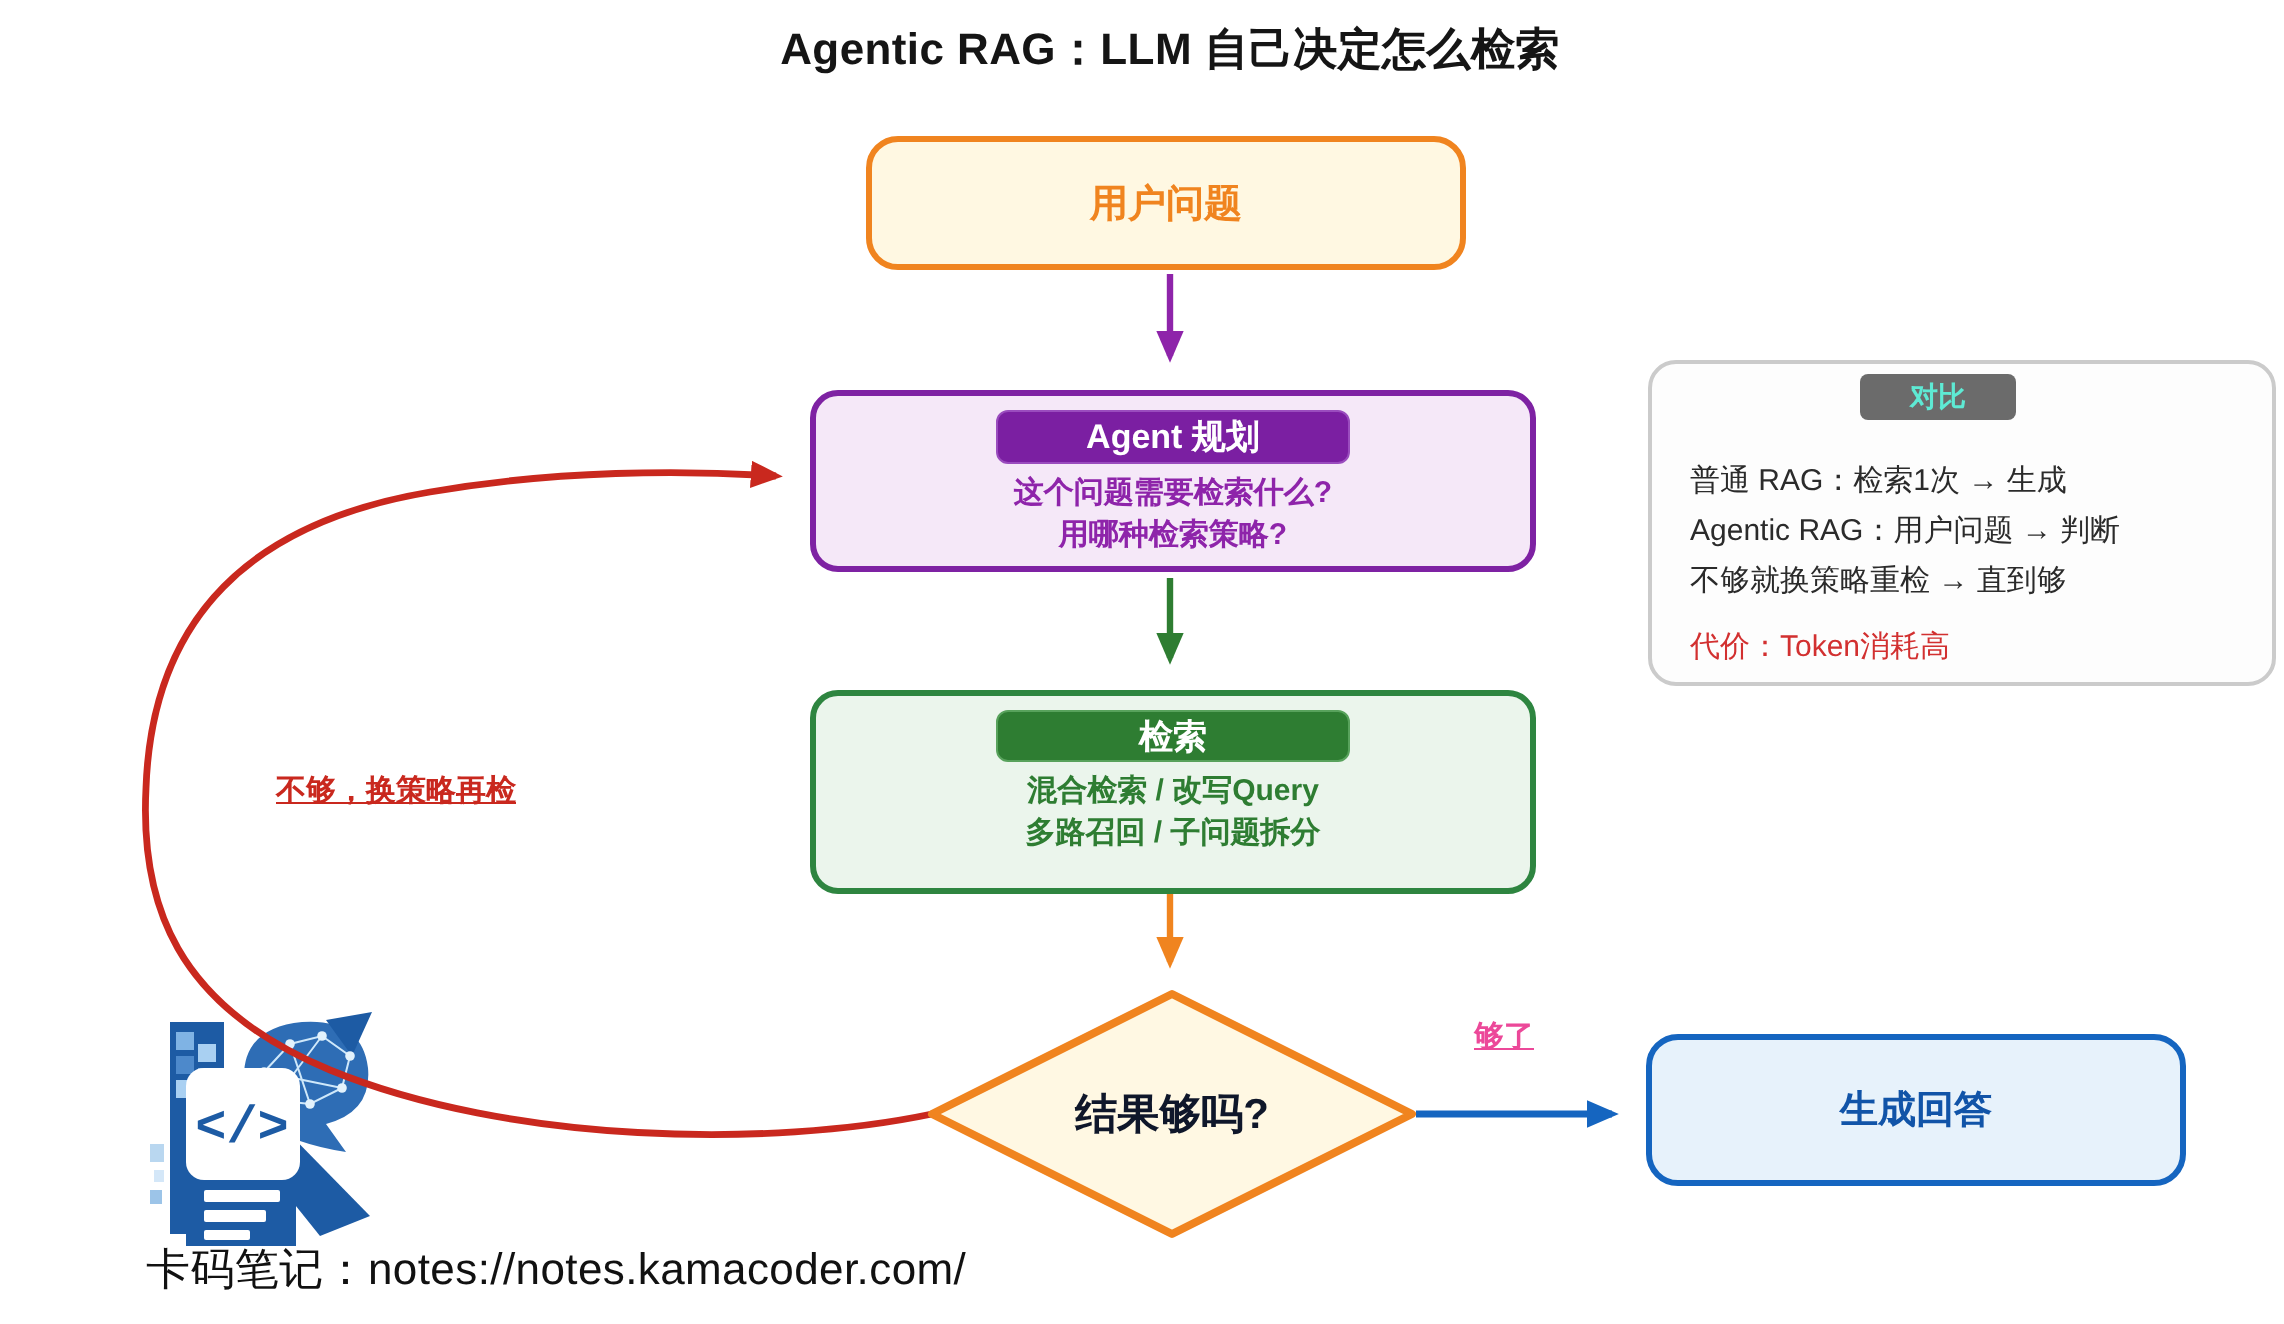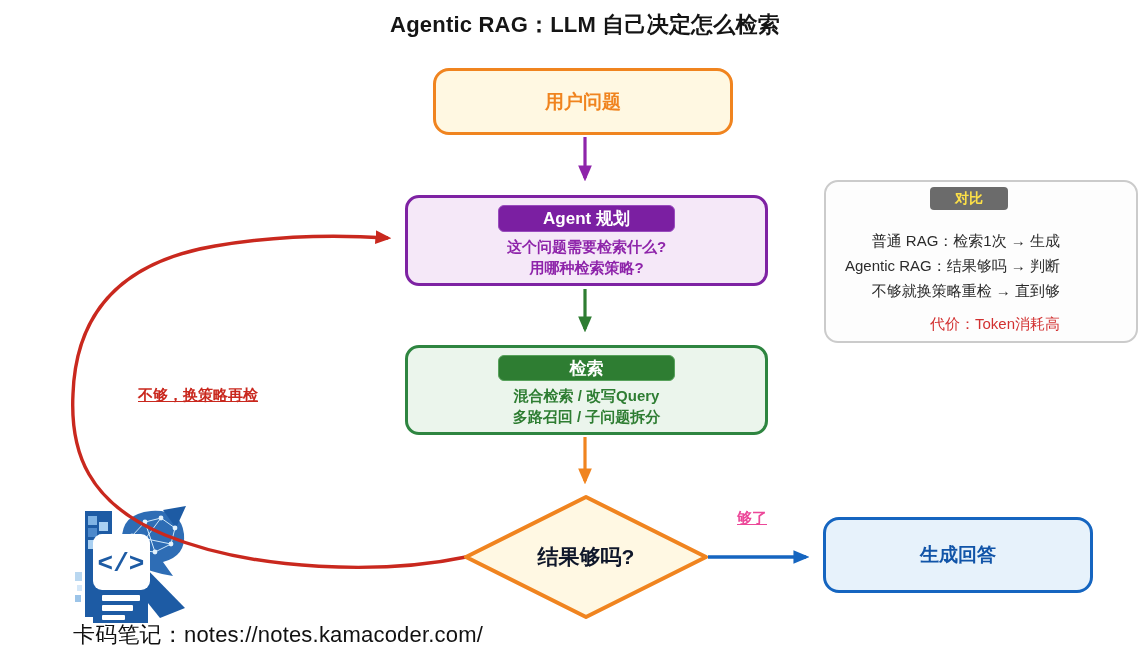--- a/index.html
+++ b/index.html
@@ -16,21 +16,21 @@
   #user-box{
     left:433px;top:68px;width:300px;height:67px;border:3px solid #F0841F;border-radius:16px;
     background:#FFF8E2;justify-content:center;
   }
   #user-box .lbl{font-size:19px;font-weight:bold;color:#F0841F;}
   #agent-box{
     left:405px;top:195px;width:363px;height:91px;border:3.5px solid #7E22A3;border-radius:14px;
     background:#F5E8F8;
   }
   #retrieval-box{
-    left:405px;top:345px;width:363px;height:90px;border:3.5px solid #2E8540;border-radius:14px;
+    left:405px;top:345px;width:363px;height:102px;border:3.5px solid #2E8540;border-radius:14px;
     background:#EBF5EC;
   }
   .badge{
     margin-top:7px;width:177px;height:27px;border-radius:6px;display:flex;align-items:center;justify-content:center;
     color:#ffffff;font-size:17px;font-weight:bold;box-sizing:border-box;
   }
   #agent-box .badge{background:#7B1FA2;border:1.5px solid #9A4CBE;}
   #retrieval-box .badge{background:#2E7D32;border:1.5px solid #58A25C;height:26px;}
   .body-lines{margin-top:4px;text-align:center;font-size:15px;font-weight:600;line-height:21px;}
   #agent-box .body-lines{color:#8E24AA;}
@@ -39,23 +39,23 @@
     left:823px;top:517px;width:270px;height:76px;border:3.5px solid #1565C0;border-radius:16px;
     background:#E7F2FB;justify-content:center;
   }
   #answer-box .lbl{font-size:19px;font-weight:bold;color:#1154A8;font-family:Liberation Serif, serif;}
   #compare-box{
     left:824px;top:180px;width:314px;height:163px;border:2px solid #CBCBCB;border-radius:14px;
     background:#FDFDFD;z-index:3;box-sizing:border-box;
   }
   #compare-badge{
     position:absolute;left:104px;top:5px;width:78px;height:23px;background:#6B6B6B;border-radius:4px;
-    color:#fde047;font-size:14px;font-weight:bold;display:flex;align-items:center;justify-content:center;
+    color:#5eead4;font-size:14px;font-weight:bold;display:flex;align-items:center;justify-content:center;
   }
-  #compare-body{position:absolute;left:19px;top:46px;font-size:15px;line-height:25px;color:#2B2B2B;text-align:right;}
+  #compare-body{position:absolute;left:19px;top:46px;font-size:15px;line-height:25px;color:#2B2B2B;}
   #compare-cost{margin-top:8px;color:#D23030;}
   #diamond-label{
     left:466px;top:497px;width:240px;height:120px;display:flex;align-items:center;justify-content:center;
     font-size:21px;font-weight:bold;color:#0f172a;z-index:3;
   }
   .edge-label{z-index:3;font-weight:bold;font-size:15px;text-decoration:underline;}
   #yes-label{left:737px;top:509px;color:#ec4899;}
   #no-label{left:138px;top:386px;color:#C9281E;}
   #connectors{left:0;top:0;z-index:2;}
   #logo{left:75px;top:506px;z-index:1;}
@@ -124,21 +124,21 @@
     <div class="lbl">生成回答</div>
   </div>
 
   <div id="yes-label" class="abs edge-label">够了</div>
   <div id="no-label" class="abs edge-label">不够，换策略再检</div>
 
   <div id="compare-box" class="abs">
     <div id="compare-badge">对比</div>
     <div id="compare-body">
       <div>普通 RAG：检索1次 → 生成</div>
-      <div>Agentic RAG：结果够吗 → 判断</div>
+      <div>Agentic RAG：用户问题 → 判断</div>
       <div>不够就换策略重检 → 直到够</div>
       <div id="compare-cost">代价：Token消耗高</div>
     </div>
   </div>
 
   <svg id="logo" class="abs" width="112" height="117" viewBox="0 0 112 117">
     <rect x="0" y="66" width="7" height="9" fill="#B9D7F0"></rect>
     <rect x="2" y="79" width="5" height="6" fill="#D4E7F8"></rect>
     <rect x="0" y="89" width="6" height="7" fill="#9CC4E8"></rect>
     <rect x="10" y="5" width="27" height="106" fill="#1D5BA4"></rect>

